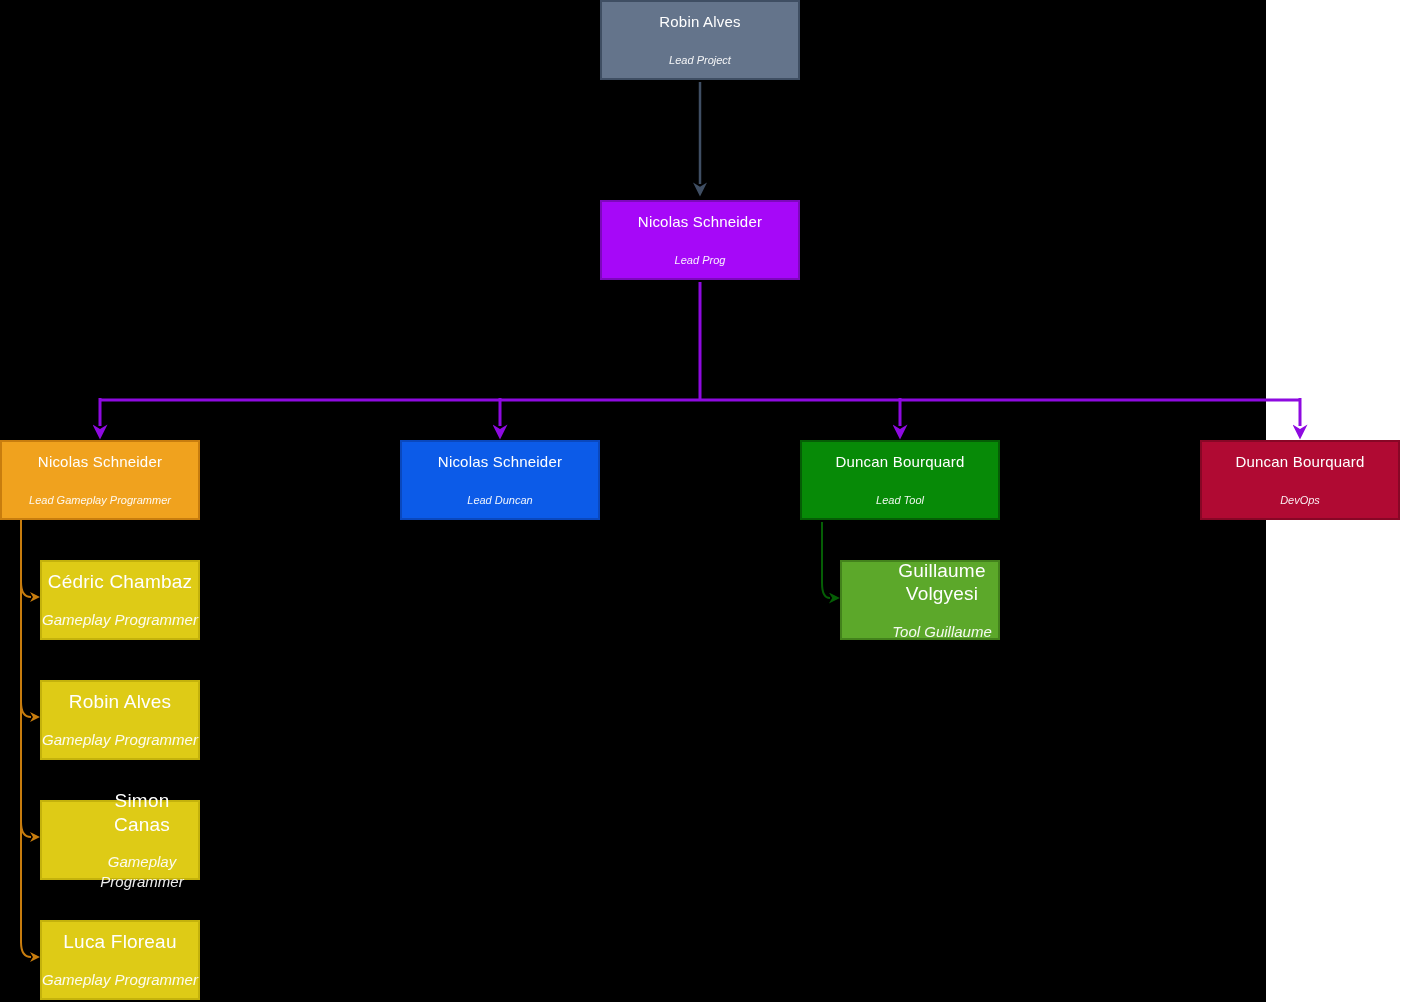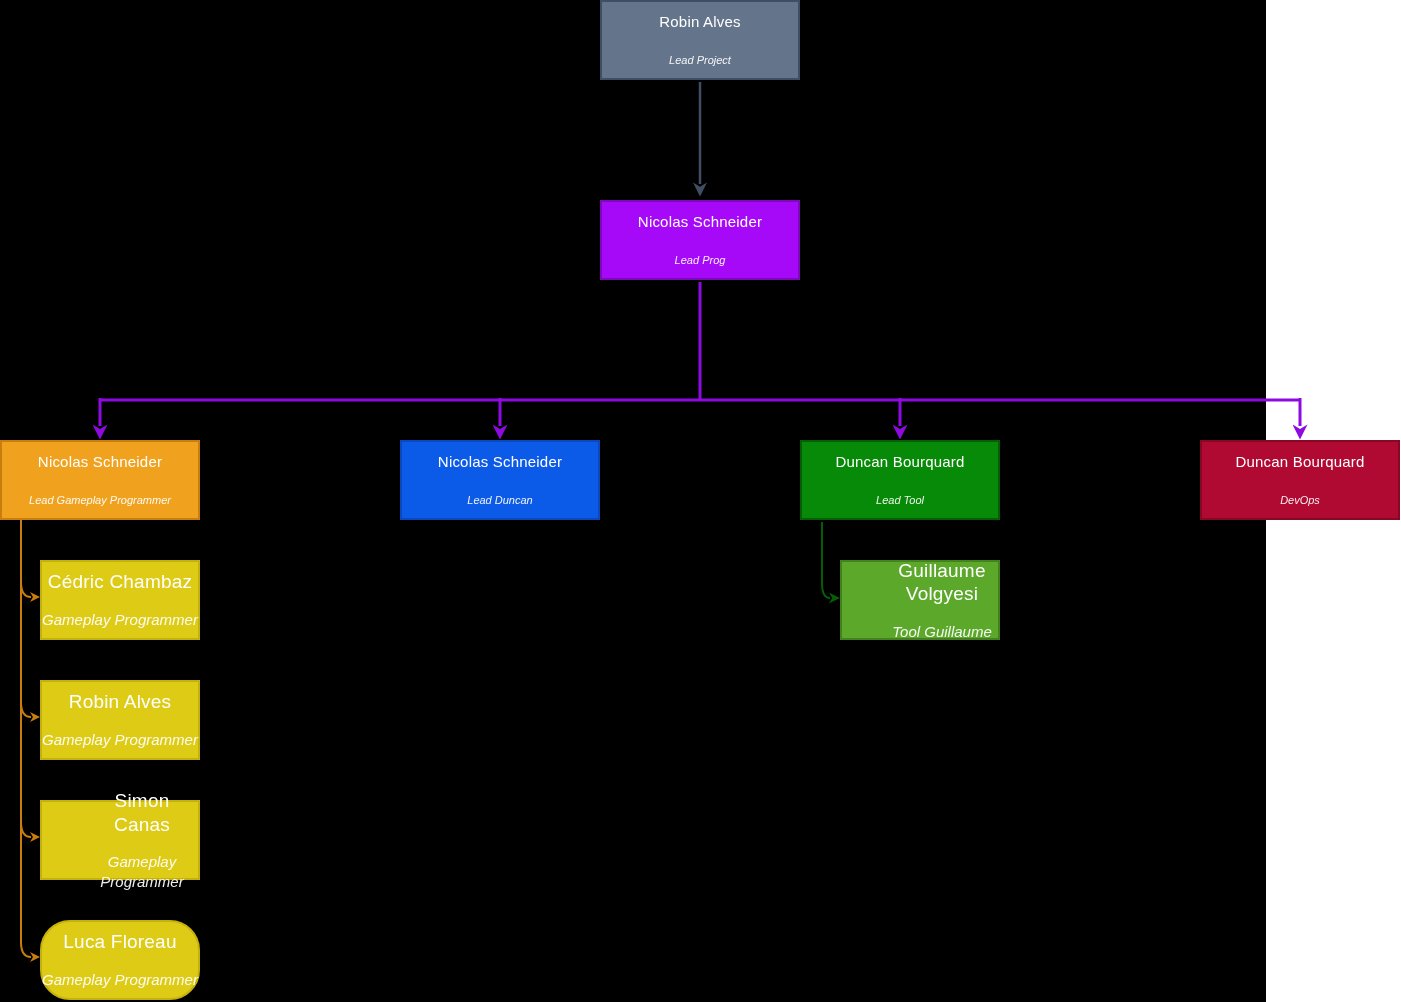--- a/index.html
+++ b/index.html
@@ -129,21 +129,21 @@
   <div class="node small n-gameplay-2" style="background: rgb(222, 203, 22); border-color: rgb(196, 178, 12);">
     <div class="name">Robin Alves</div>
     <div class="role">Gameplay Programmer</div>
   </div>
 
   <div class="node small n-gameplay-3" style="background: rgb(222, 203, 22); border-color: rgb(196, 178, 12); padding-left: 44px;">
     <div class="name">Simon Canas</div>
     <div class="role">Gameplay Programmer</div>
   </div>
 
-  <div class="node small n-gameplay-4" style="background: rgb(222, 203, 22); border-color: rgb(196, 178, 12); border-radius: 30px;">
+  <div class="node small n-gameplay-4" style="background: rgb(222, 203, 22); border-color: rgb(196, 178, 12);">
     <div class="name">Luca Floreau</div>
     <div class="role">Gameplay Programmer</div>
   </div>
 
   <div class="node small n-tool-programmer" style="background: rgb(92, 168, 42); border-color: rgb(67, 130, 28); padding-left: 44px;">
     <div class="name">Guillaume Volgyesi</div>
     <div class="role">Tool Guillaume</div>
   </div>
 
 </div>

